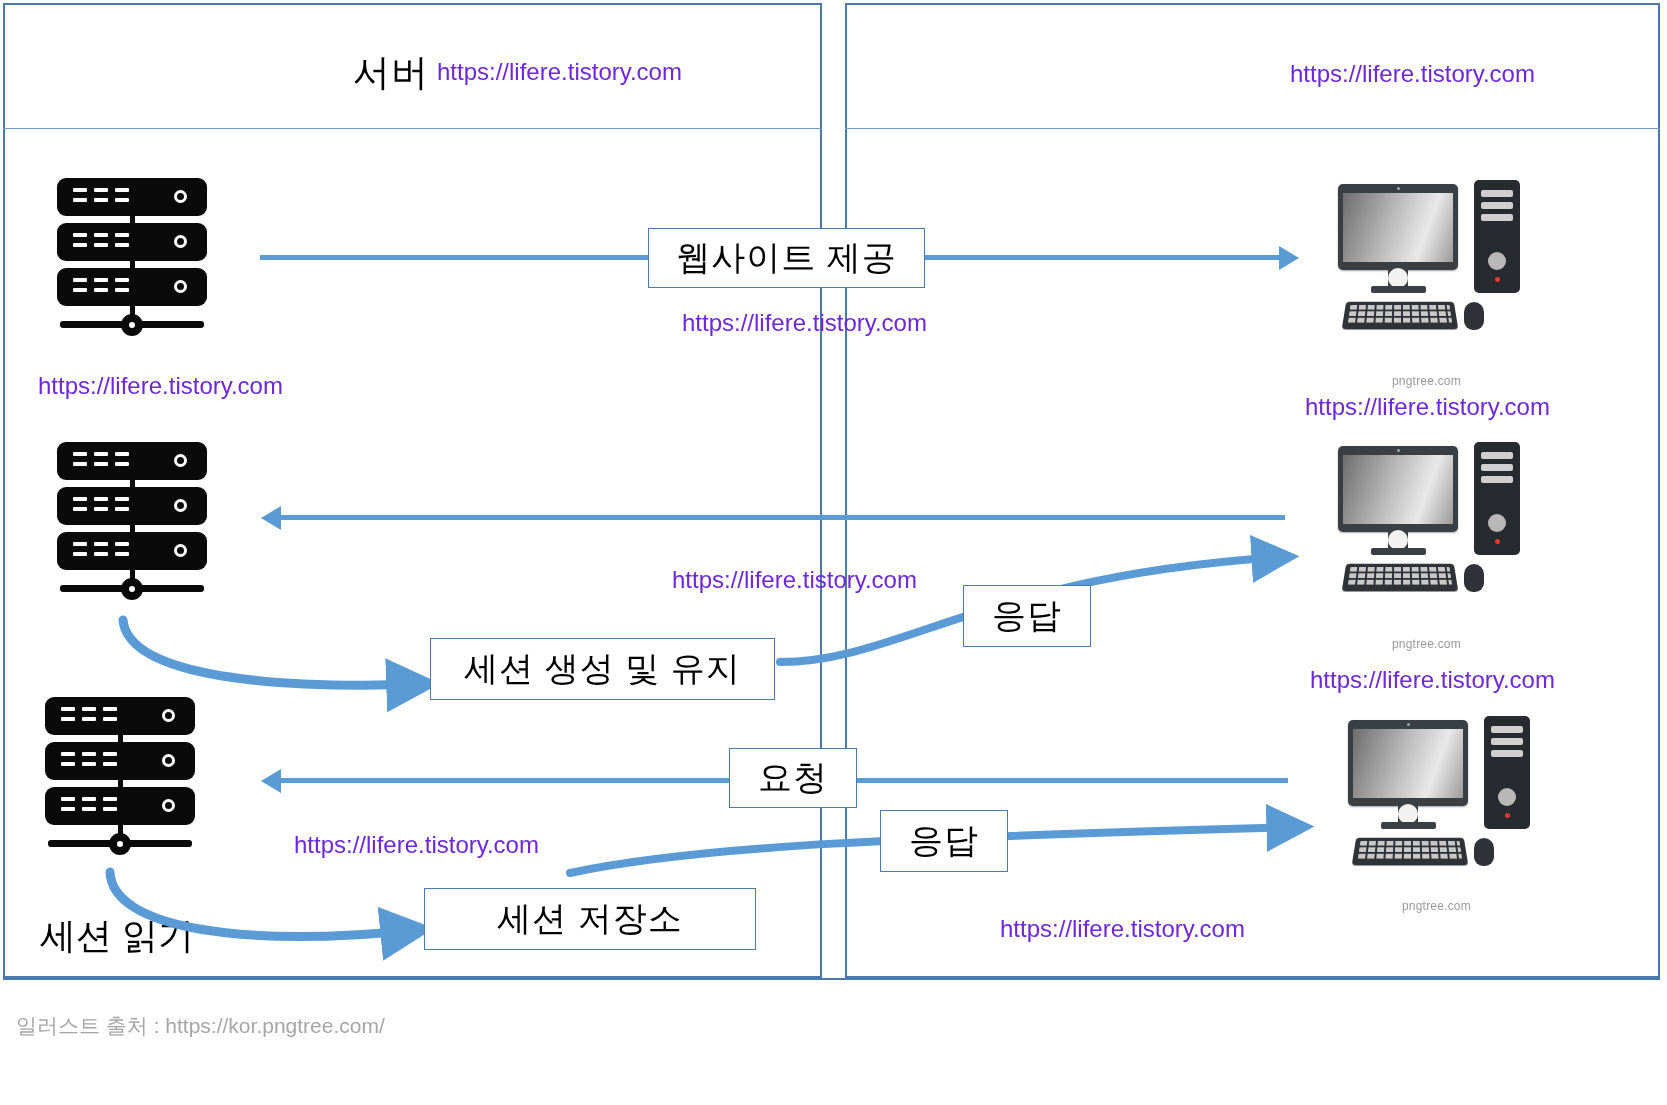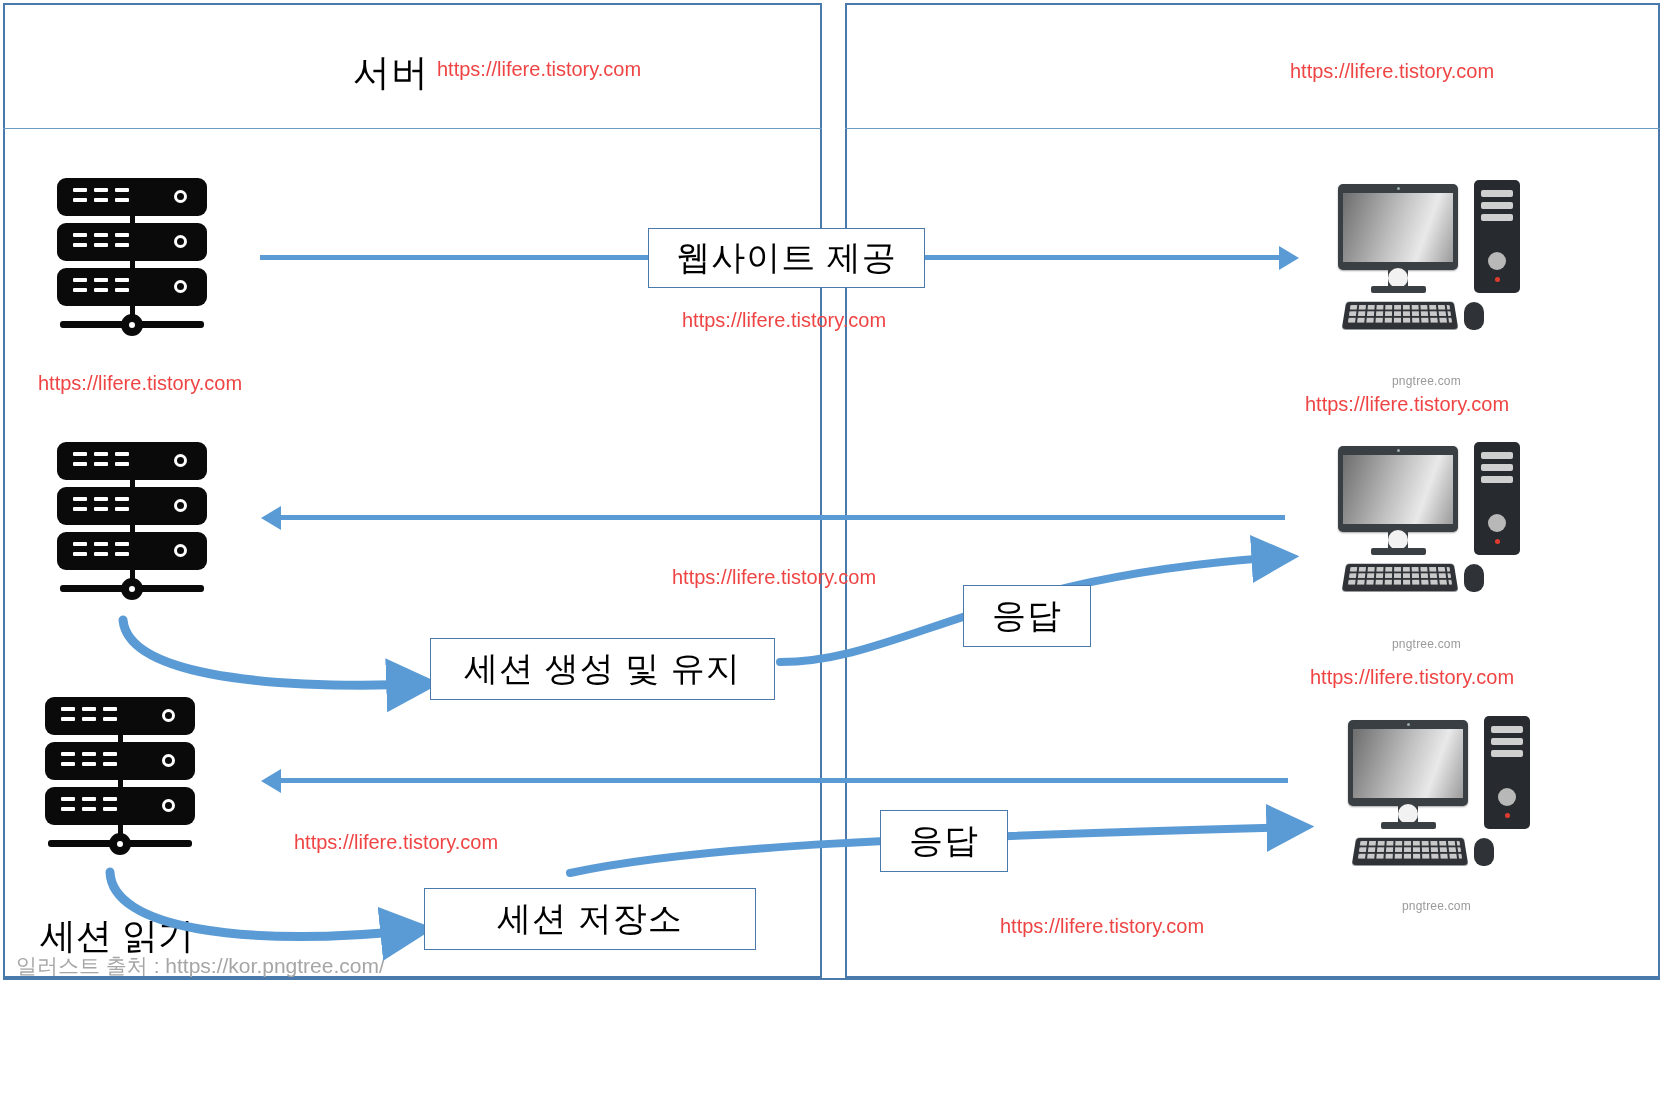--- a/index.html
+++ b/index.html
@@ -12,21 +12,21 @@
   .panel-right{left:845px;top:3px;width:815px;height:975px;}
 
   .hdr-rule{position:absolute;height:0;border-top:1.5px solid #6c9bc4;}
   .hdr-rule-l{left:3px;top:128px;width:819px;}
   .hdr-rule-r{left:845px;top:128px;width:815px;}
 
   .footer-rule{position:absolute;left:3px;top:978px;width:1657px;height:0;border-top:2px solid #4a7aab;}
 
   
   .title{position:absolute;color:#000;font-size:37px;letter-spacing:1px;white-space:nowrap;}
-  .wm{position:absolute;color:#ef4444;font-size:20px;white-space:nowrap;}
+  .wm{position:absolute;color:#6d28d9;font-size:24px;white-space:nowrap;}
   .pngtree{position:absolute;color:#9a9a9a;font-size:12px;white-space:nowrap;letter-spacing:.2px;}
   .footer-text{position:absolute;color:#a6a6a6;font-size:21px;white-space:nowrap;}
   .side-label{position:absolute;color:#000;font-size:36px;white-space:nowrap;}
 
   
   .lbox{position:absolute;box-sizing:border-box;border:1.6px solid #4a7aab;background:#fff;
         display:flex;align-items:center;justify-content:center;color:#000;z-index:6;}
   .lbox span{font-size:34px;letter-spacing:1px;white-space:nowrap;}
 
   
@@ -282,20 +282,23 @@
         <div class="dot"></div>
       </div>
     <div class="stem"></div>
       <div class="base"></div>
       <div class="node"></div>
   </div>
 
   <div class="arrow" style="left:280px;top:778px;width:1008px;">
     <span class="head left"></span>
   </div>
+  <div class="lbox" style="left:729px;top:748px;width:128px;height:60px;">
+    <span>요청</span>
+  </div>
   <div class="wm" style="left:294px;top:831px;">https://lifere.tistory.com</div>
 
   <div class="lbox" style="left:880px;top:810px;width:128px;height:62px;">
     <span>응답</span>
   </div>
   <div class="lbox" style="left:424px;top:888px;width:332px;height:62px;">
     <span>세션 저장소</span>
   </div>
   <div class="side-label" style="left:40px;top:912px;">세션 읽기</div>
 
@@ -333,15 +336,15 @@
 
     <path d="M123,620 C128,672 250,690 424,684" fill="none" stroke="#5b9bd5" stroke-width="9" stroke-linecap="round" marker-end="url(#ah)"></path>
 
     <path d="M780,662 C900,662 985,575 1285,557" fill="none" stroke="#5b9bd5" stroke-width="8" stroke-linecap="round" marker-end="url(#ah)"></path>
 
     <path d="M110,872 C112,928 240,948 418,930" fill="none" stroke="#5b9bd5" stroke-width="9" stroke-linecap="round" marker-end="url(#ah)"></path>
 
     <path d="M570,873 C700,845 900,838 1300,827" fill="none" stroke="#5b9bd5" stroke-width="8" stroke-linecap="round" marker-end="url(#ah)"></path>
   </svg>
 
-  <div class="footer-text" style="left:16px;top:952px;">일러스트 출처 : https://kor.pngtree.com/</div>
+  <div class="footer-text" style="left:16px;top:1012px;">일러스트 출처 : https://kor.pngtree.com/</div>
 
 </div>
 
 </body></html>

